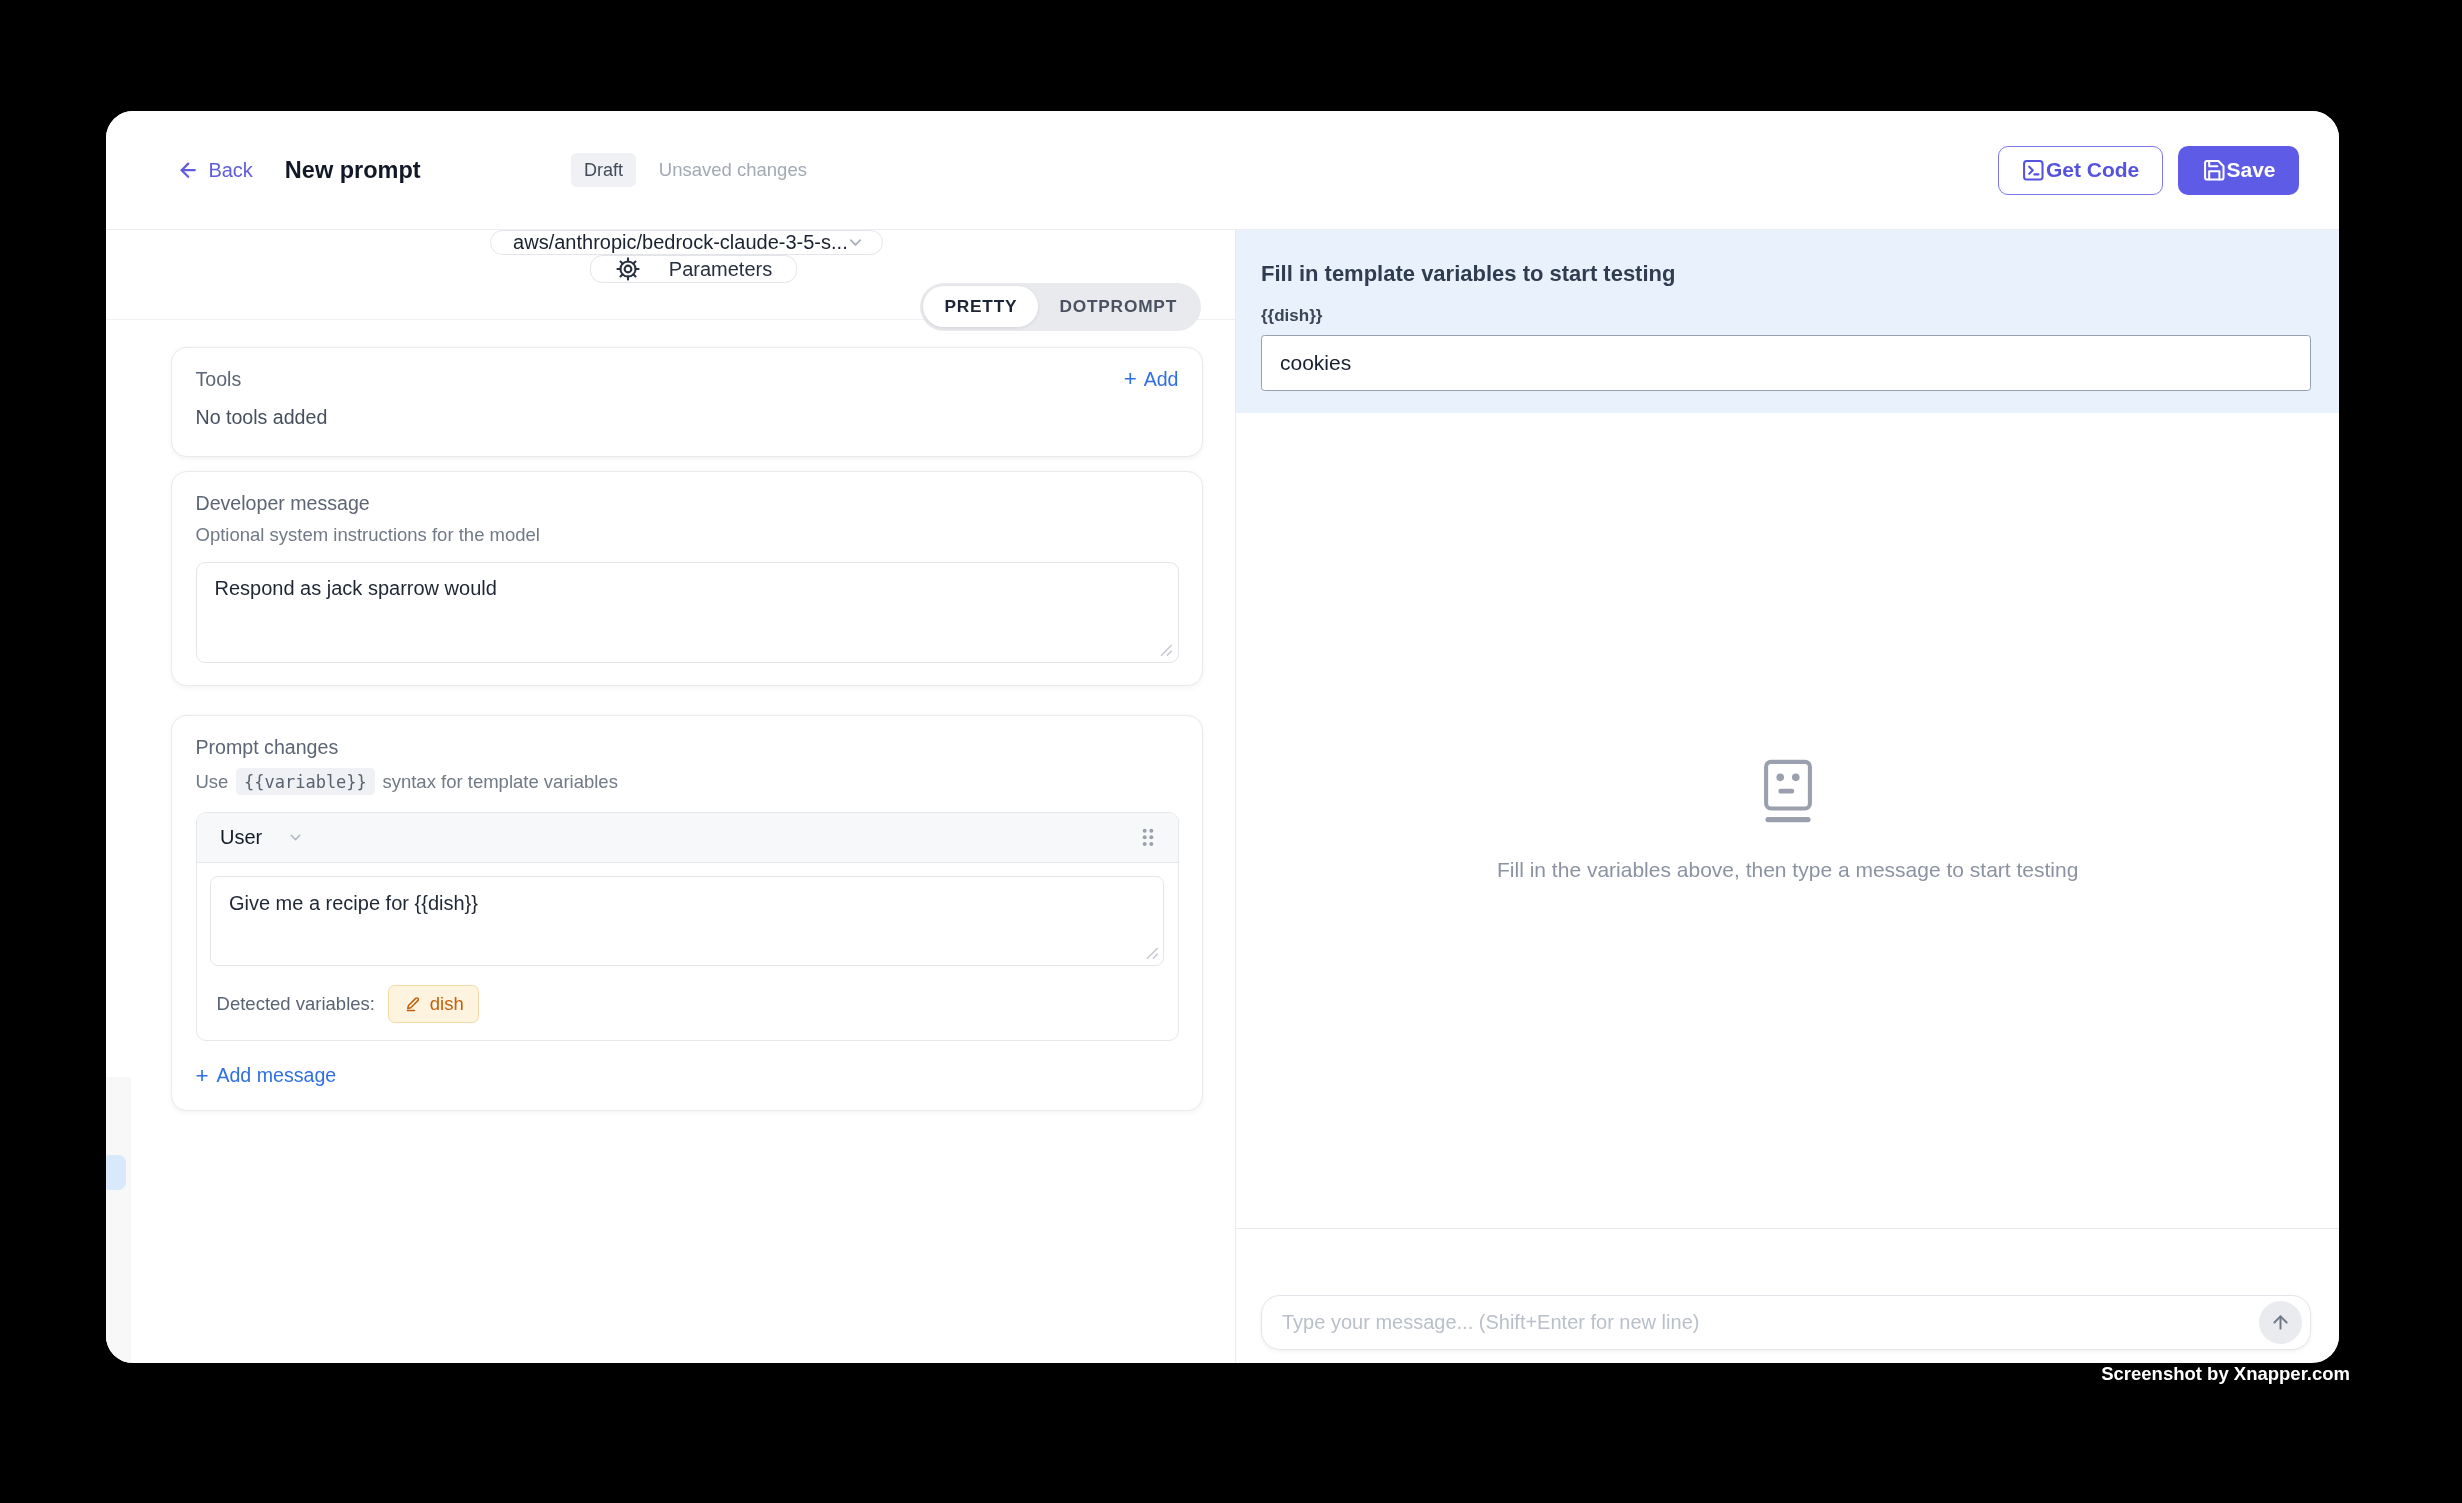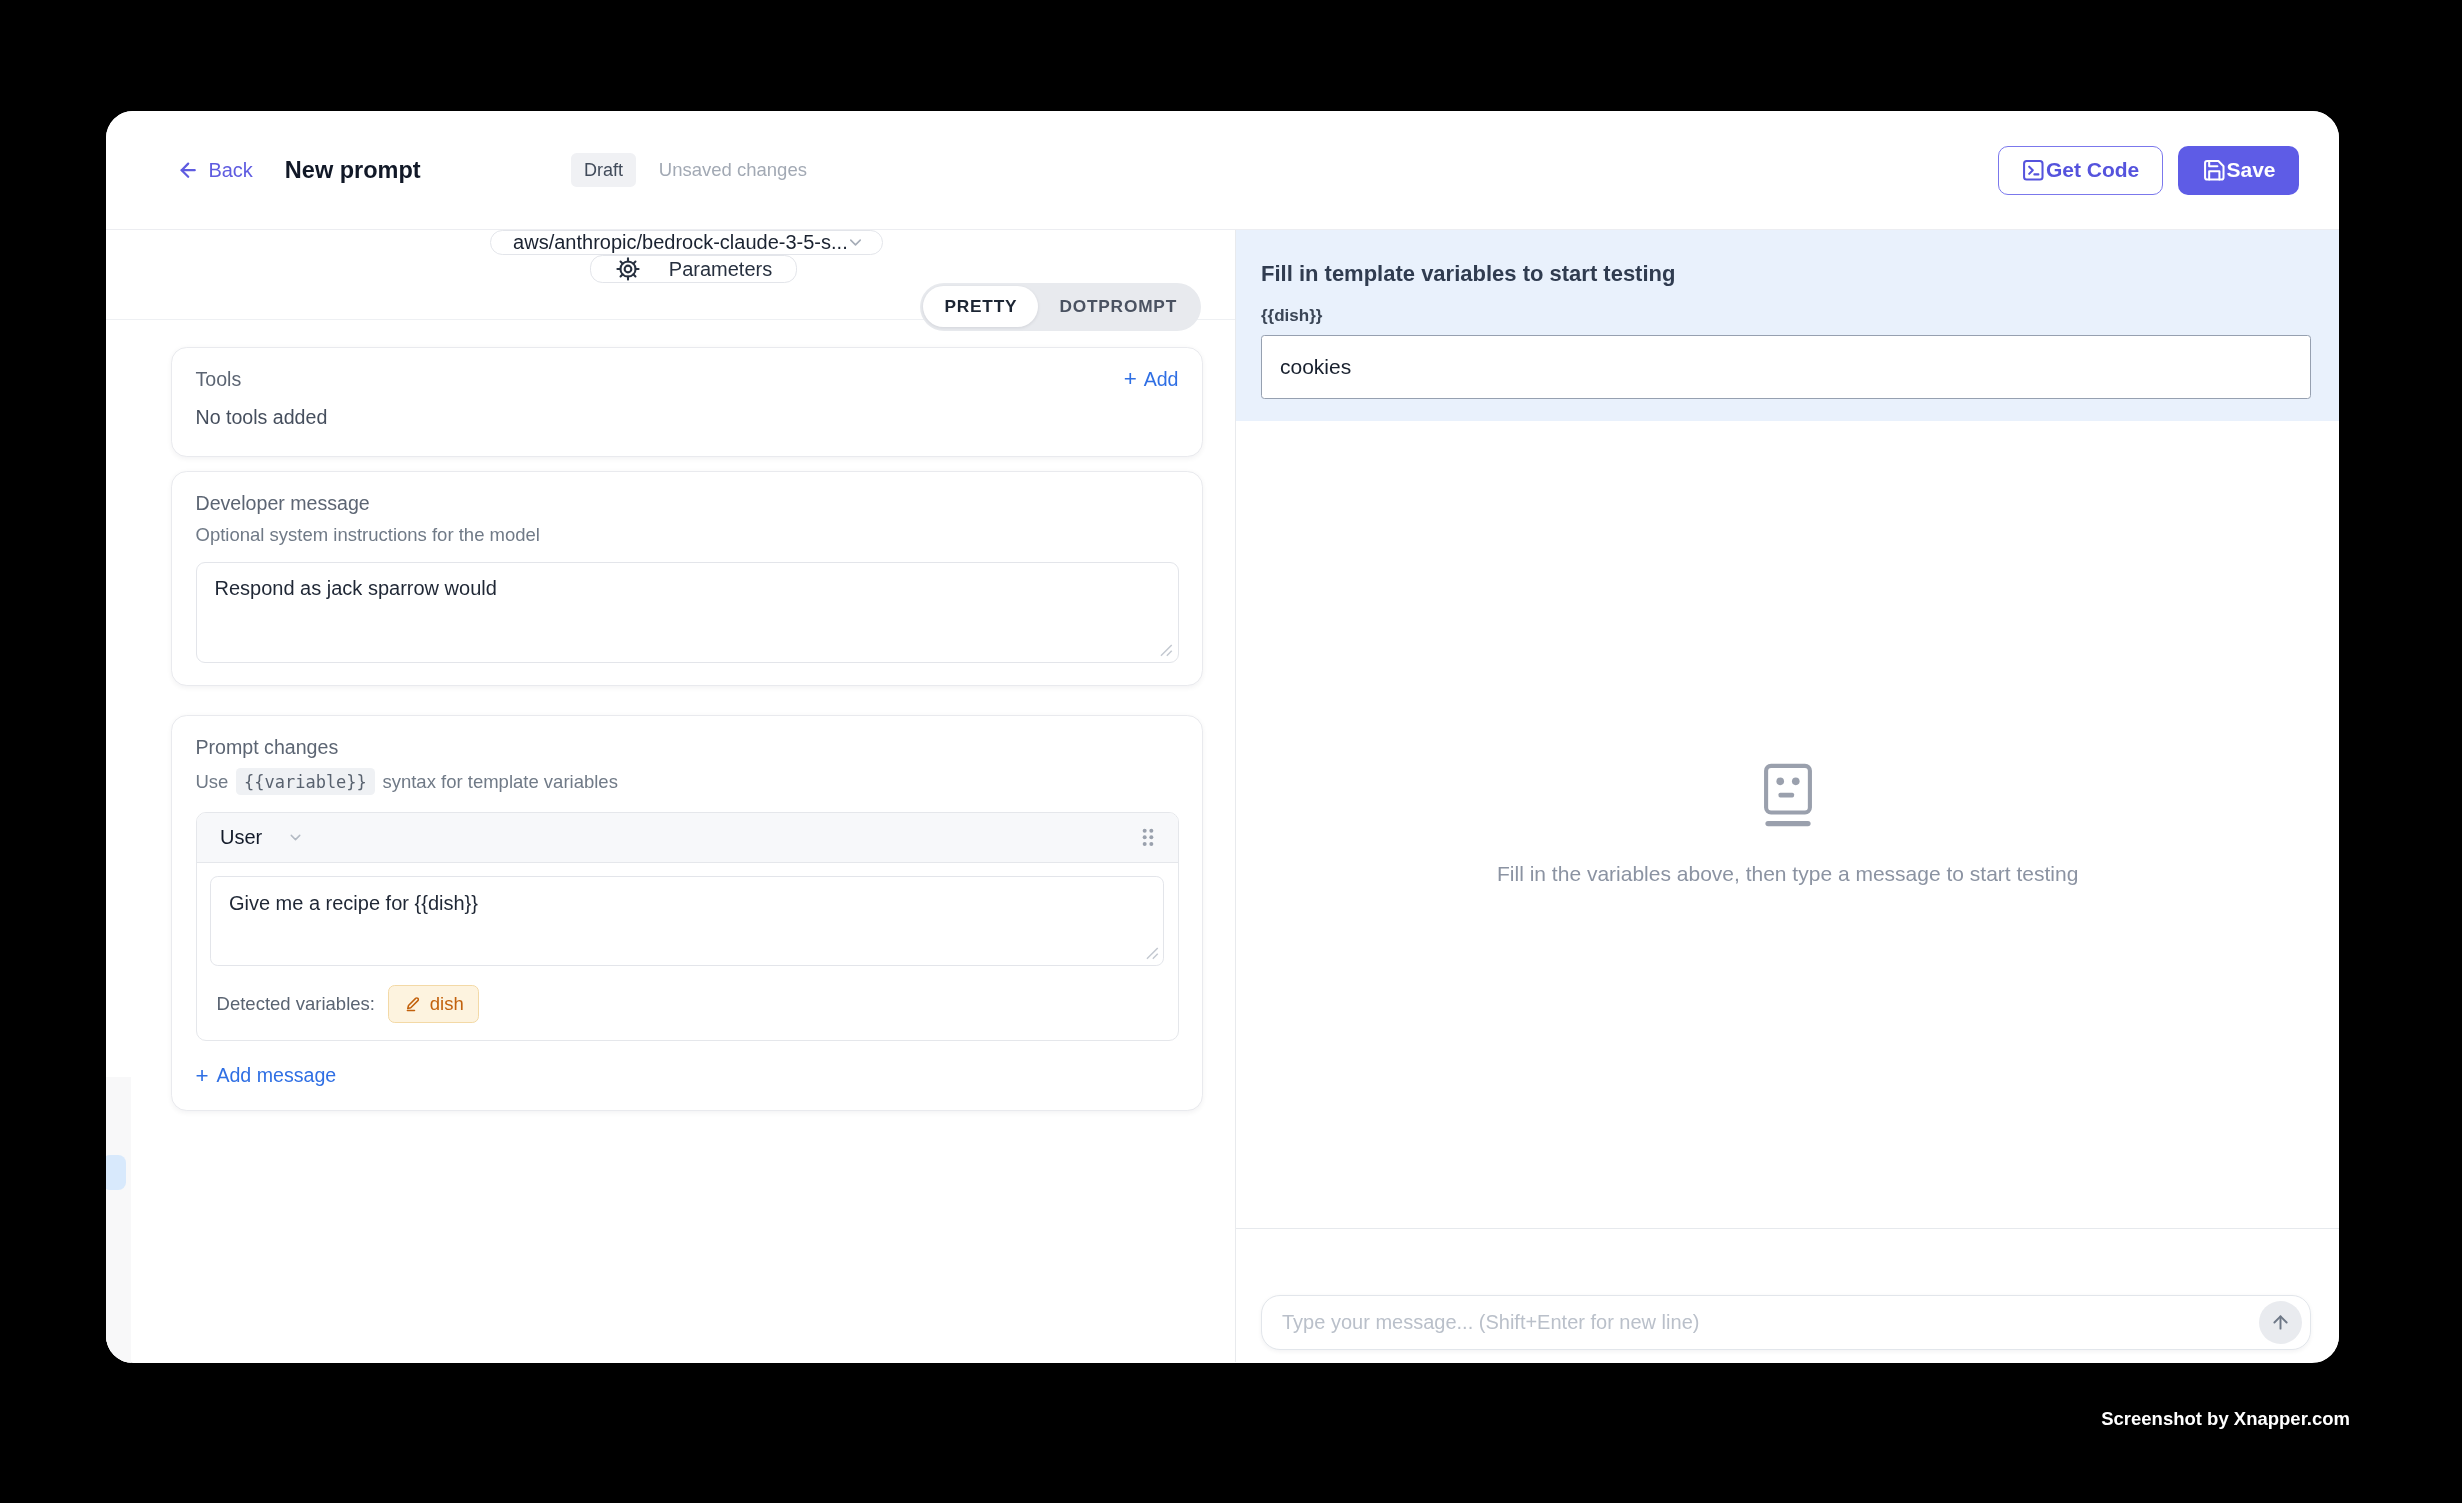--- a/index.html
+++ b/index.html
@@ -74,33 +74,33 @@
   .msg-body { padding:13.4px 13.4px 17px 13.4px; }
   .detected-row { display:flex; align-items:center; margin-top:19px; padding-left:6.7px; }
   .detected-label { font-size:18.5px; color:#5a6472; }
   .var-badge { margin-left:13.4px; display:flex; align-items:center; gap:7.8px; background:#fdf3df; border:1.1px solid #f3d9a6; border-radius:6.7px; padding:6.7px 14.6px; color:#c2610c; font-size:18.5px; cursor:pointer; }
   .add-message { margin-top:23.5px; color:#2f6fe4; font-size:19.6px; display:flex; align-items:center; gap:7.8px; cursor:pointer; }
 
   
   .blue-header { background:#e9f1fc; padding:31px 28px 22.4px 24.6px; }
   .blue-title { font-size:22px; font-weight:700; color:#303c50; }
   .var-key { margin-top:19px; font-size:17px; font-weight:700; color:#3a4556; }
-  .var-input { margin-top:9px; width:1050px; height:64px; background:#fff; border:1.1px solid #96a0b0; border-radius:3.4px; font-size:21px; color:#18202e; padding:16px 18px; outline:none; font-family:"Liberation Sans", sans-serif; }
+  .var-input { margin-top:9px; width:1050px; height:56px; background:#fff; border:1.1px solid #96a0b0; border-radius:3.4px; font-size:21px; color:#18202e; padding:16px 18px; outline:none; font-family:"Liberation Sans", sans-serif; }
   .chat-area { flex:1; display:flex; flex-direction:column; align-items:center; justify-content:center; }
   .empty-text { margin-top:34px; font-size:21px; color:#8b93a2; }
   .chat-footer { border-top:1.1px solid #e6e9ed; height:134px; padding:22.4px 28px 0 24.6px; }
   .chat-input-row { width:1050px; height:55px; border:1.1px solid #e2e6eb; border-radius:19px; box-shadow:0 1.7px 4.5px rgba(16,24,40,.05); display:flex; align-items:center; padding:0 7.8px 0 20px; background:#fff;margin-top:44px; }
   .chat-placeholder { font-size:20px; color:#bac0ca; flex:1; }
   .send-btn { width:43px; height:43px; border-radius:50%; background:#e9ebef; display:flex; align-items:center; justify-content:center; cursor:pointer; border:none; }
 
   
   .edge-strip { position:absolute; left:0; top:847px; width:25px; height:332px; background:#f8f8f9; }
   .edge-blue { position:absolute; left:-4.5px; top:925px; width:24.6px; height:35px; background:#d8e9fc; border-radius:7.8px; }
 
-  .watermark { position:absolute; right:112px; top:1408px; color:#fff; font-size:18.5px; font-weight:600; }
+  .watermark { position:absolute; right:112px; top:1363px; color:#fff; font-size:18.5px; font-weight:600; }
 
   svg { display:block; }
 </style>
 </head>
 <body>
 
 <div class="window">
 
   <div class="header">
     <div class="back-link">

